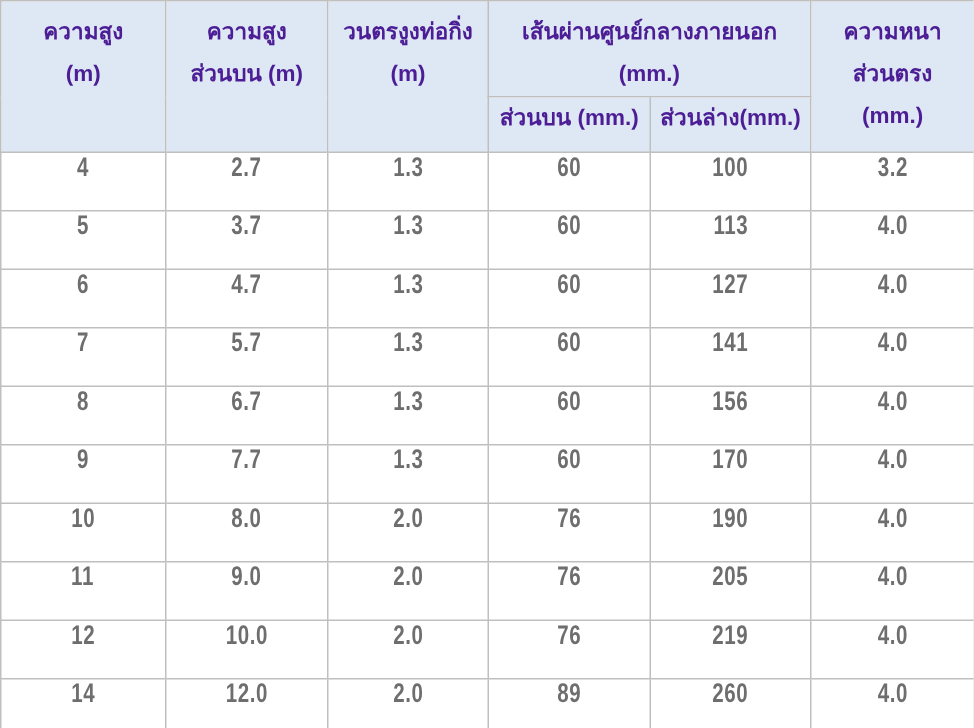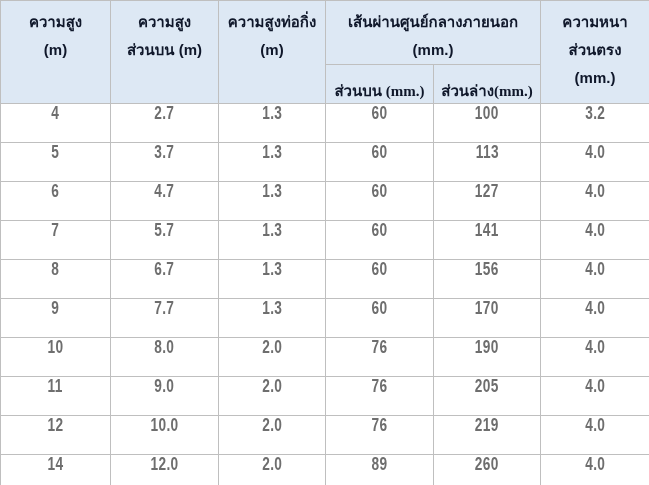--- a/index.html
+++ b/index.html
@@ -18,35 +18,34 @@
   .spec-table th, .spec-table td {
     border: 1px solid #bfbfbf;
     text-align: center;
     vertical-align: top;
     padding: 0;
     overflow: hidden;
   }
   
   thead th {
     background: #dde8f4;
-    color: #0f172a;
+    color: #4c1d95;
     font-weight: bold;
     font-size: 15px;
   }
   th.hmain { padding-top: 7px; }
   th.hmain .hline {
     display: block;
     line-height: 28px;
     white-space: nowrap;
   }
   th.hsub {
-    padding-top: 14px;
+    padding-top: 1px;
     font-size: 15px;
     white-space: nowrap;
-    font-family: Liberation Serif, serif;
   }
   
   tbody tr { height: 39px; }
   tbody td {
     color: #6e6e6e;
     font-size: 18px;
     padding-top: 4px;
     line-height: 1.1;
   }
   .num {
@@ -76,21 +75,21 @@
     <tr class="hrow1">
       <th class="hmain" rowspan="2">
         <span class="hline">ความสูง</span>
         <span class="hline">(m)</span>
       </th>
       <th class="hmain" rowspan="2">
         <span class="hline">ความสูง</span>
         <span class="hline">ส่วนบน (m)</span>
       </th>
       <th class="hmain" rowspan="2">
-        <span class="hline">ความสูงท่อกิ่ง</span>
+        <span class="hline">วนตรงูงท่อกิ่ง</span>
         <span class="hline">(m)</span>
       </th>
       <th class="hmain" colspan="2">
         <span class="hline">เส้นผ่านศูนย์กลางภายนอก</span>
         <span class="hline">(mm.)</span>
       </th>
       <th class="hmain" rowspan="2">
         <span class="hline">ความหนา</span>
         <span class="hline">ส่วนตรง</span>
         <span class="hline">(mm.)</span>

